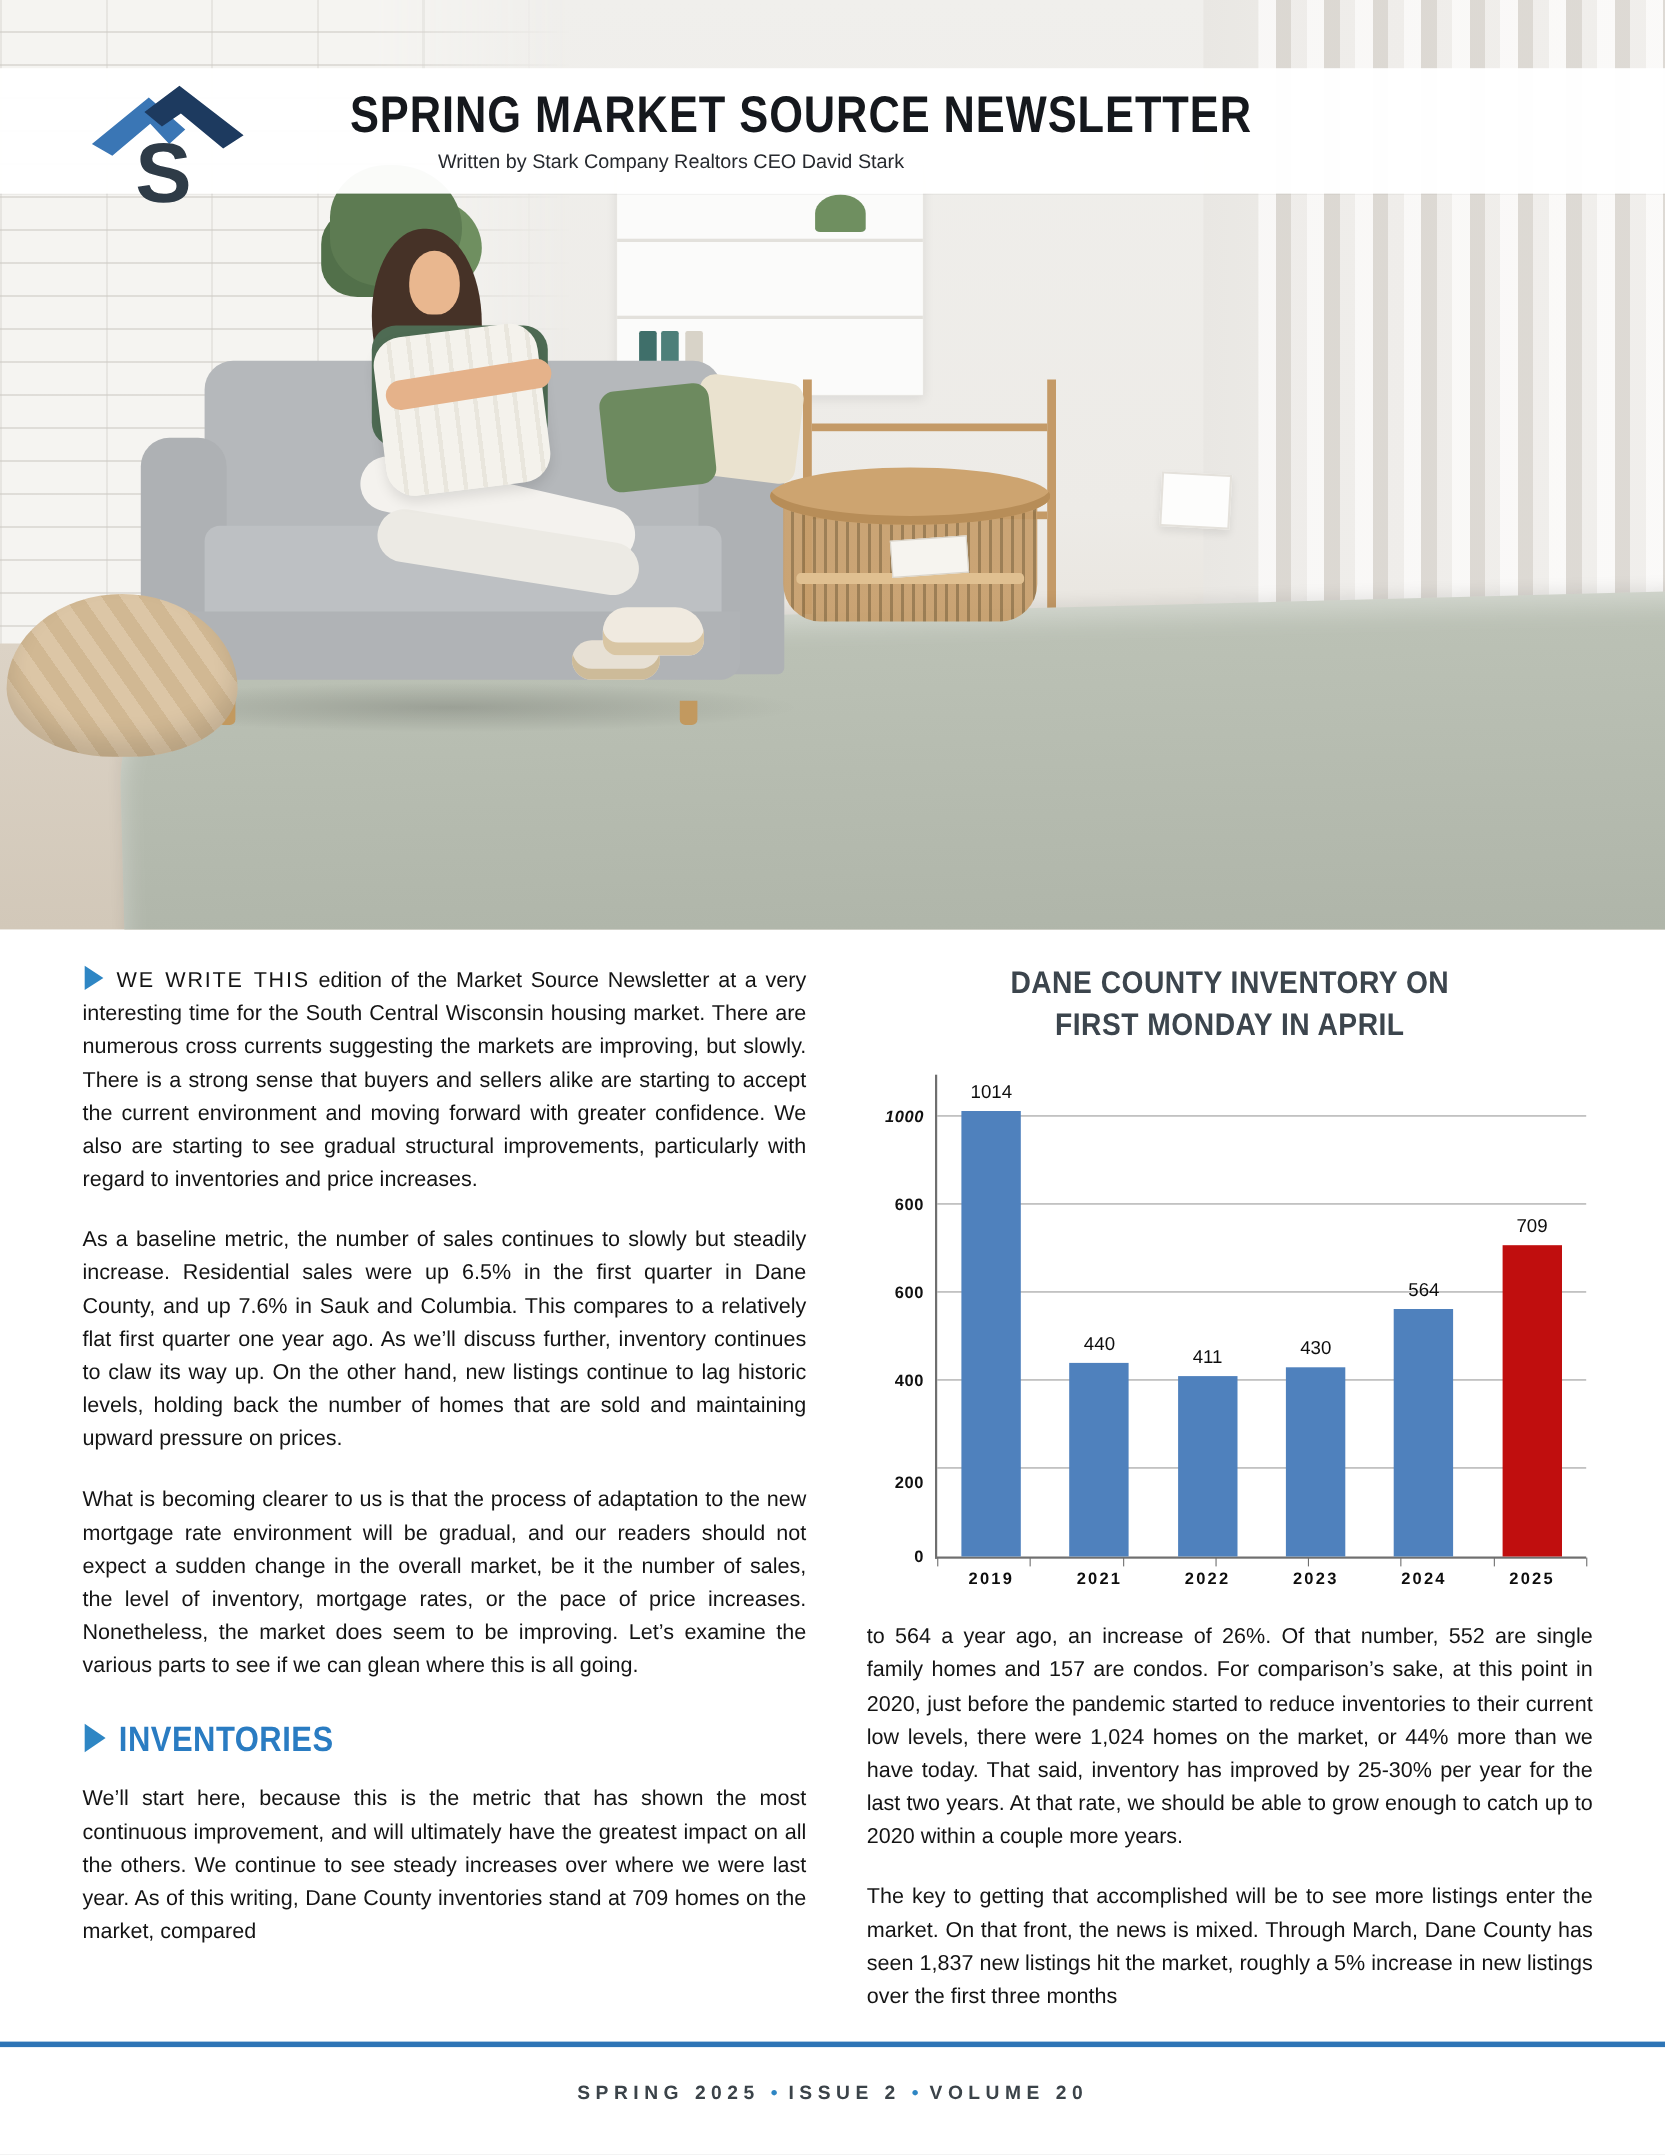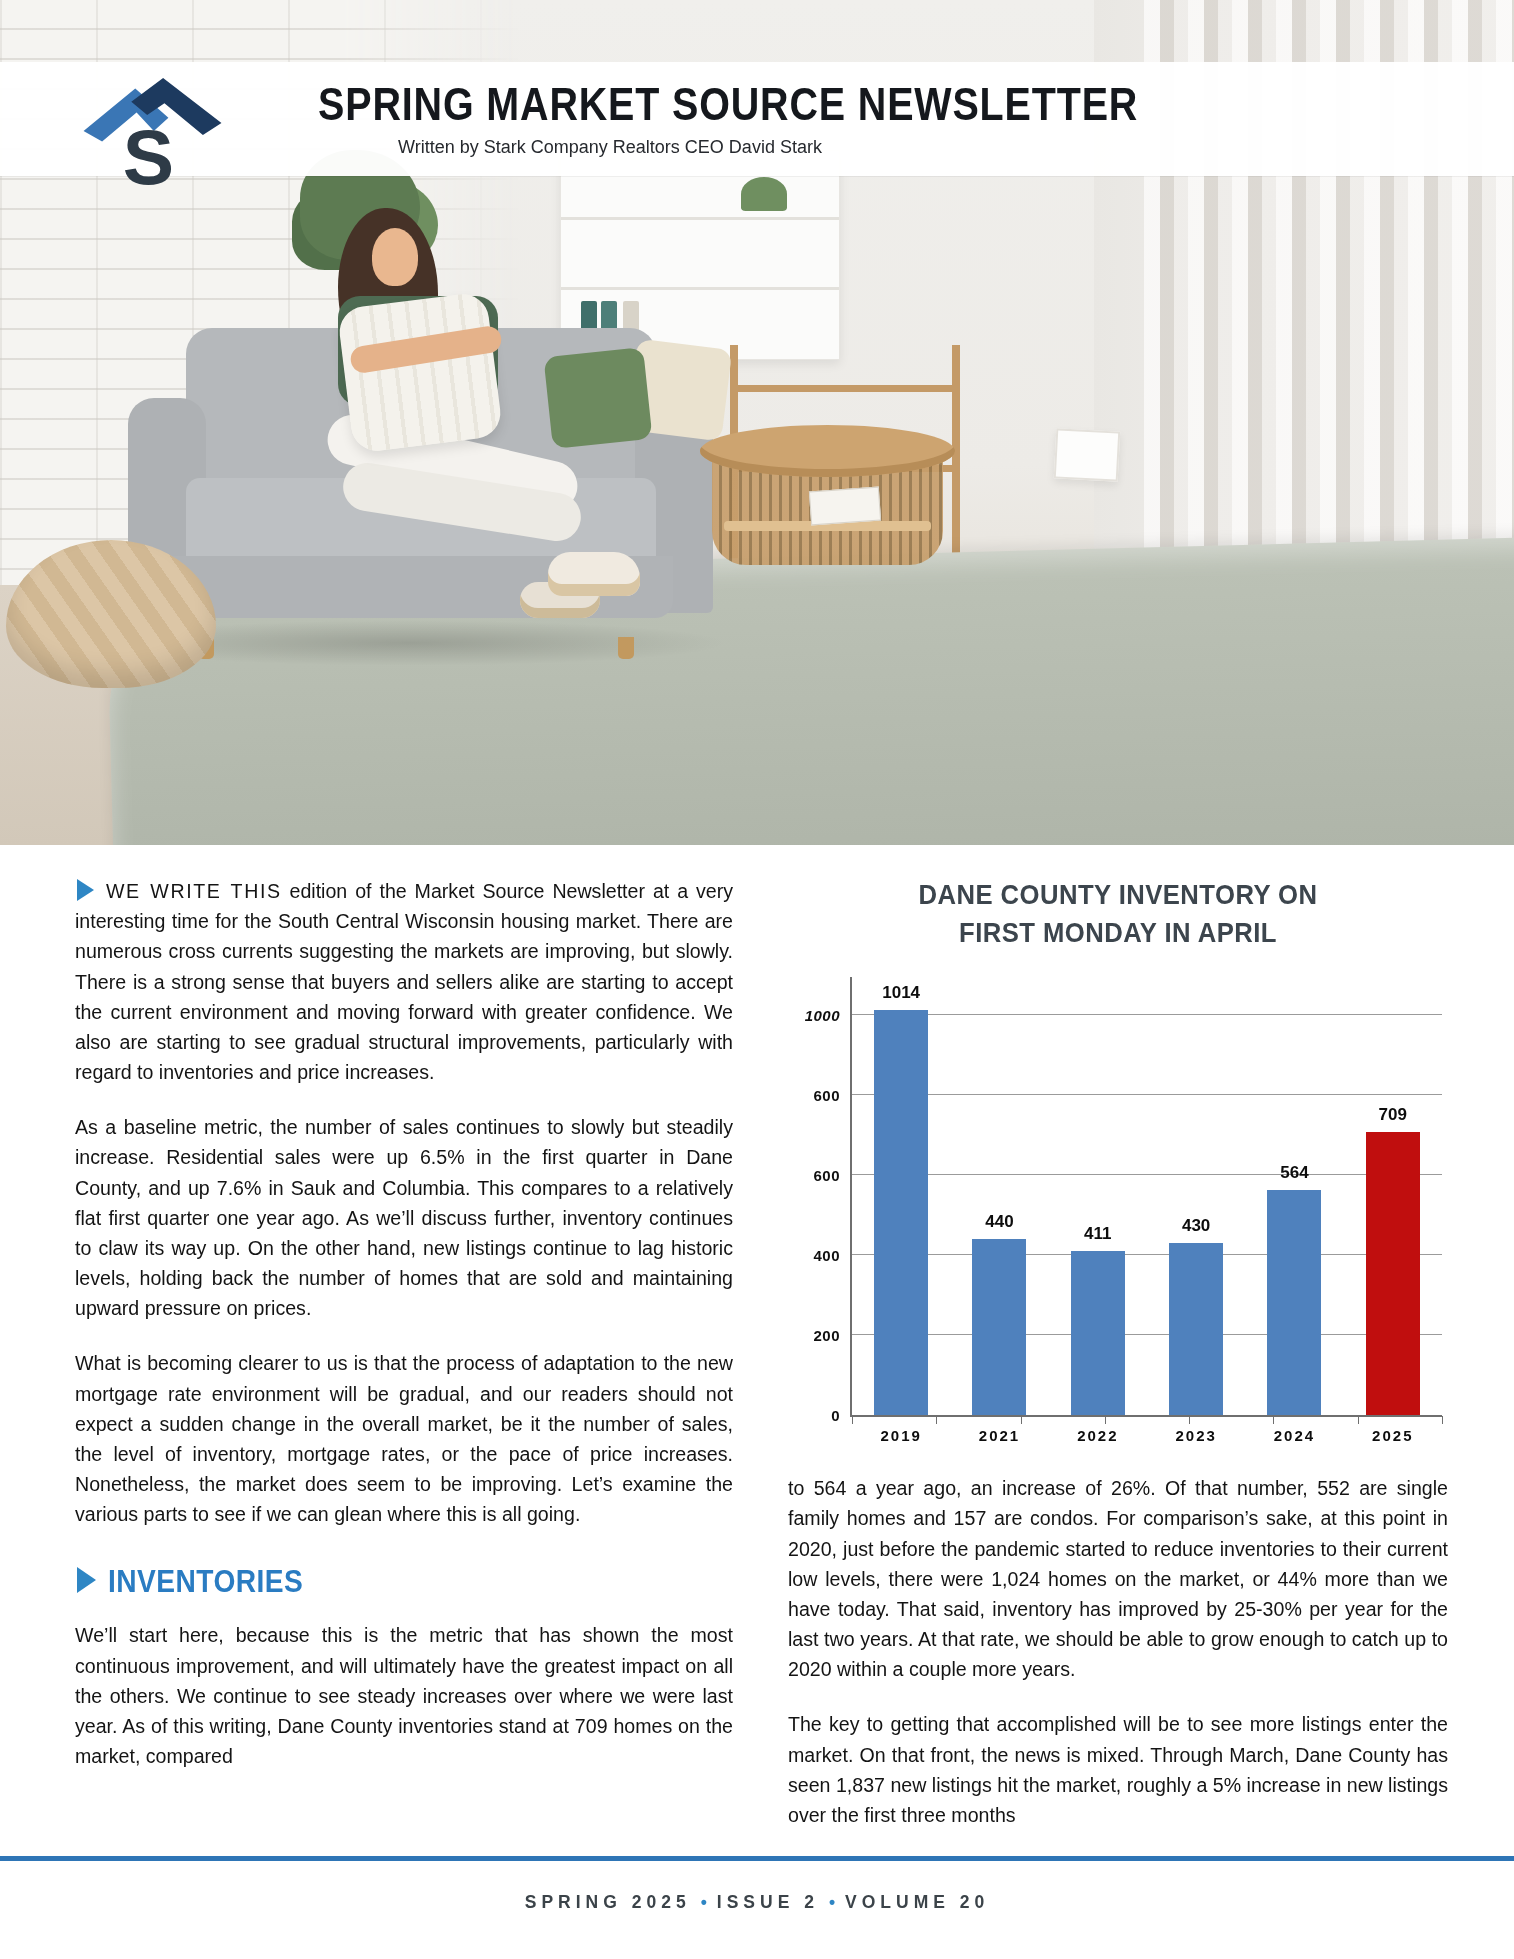--- a/index.html
+++ b/index.html
@@ -97,21 +97,21 @@
   .chart-title { text-align:center; color:#3c454d; font-weight:700; font-size:28.5px; line-height:1.32;
     transform:scaleX(.9); transform-origin:center top; letter-spacing:.5px; margin-bottom:14px; white-space:nowrap; }
   .plot { position:relative; width:592px; height:440px; margin-left:62px; margin-top:26px; margin-bottom:56px;
     border-left:2px solid #6f6f6f; border-bottom:2px solid #6f6f6f; }
   .gridline { position:absolute; left:0; right:0; height:1px; background:#9b9b9b; }
   .ytick { position:absolute; left:-60px; width:48px; text-align:right; font-size:15px; font-weight:700; color:#101010; letter-spacing:.5px; }
   .xtick { position:absolute; bottom:-9px; width:1px; height:8px; background:#6f6f6f; }
   .bar-row { position:absolute; left:0; right:0; top:0; bottom:0; display:flex; }
   .slot { flex:1; position:relative; display:flex; align-items:flex-end; justify-content:center; }
   .bar { width:54px; }
-  .bar-value { position:absolute; width:100%; text-align:center; font-size:17px; font-weight:700; color:#0d0d0d; }
+  .bar-value { position:absolute; width:100%; text-align:center; font-size:17px; font-weight:400; color:#0d0d0d; }
   .bar-year { position:absolute; top:calc(100% + 12px); width:100%; text-align:center; font-size:15px; font-weight:700;
     color:#0d0d0d; letter-spacing:2px; }
 
   
   .rule { position:absolute; left:0; top:1856px; width:1514px; height:5px; background:#2e75b6; }
   .footer-text { position:absolute; left:0; top:1892px; width:1514px; text-align:center; font-size:17.5px; font-weight:700;
     color:#3b4349; letter-spacing:5px; }
   .footer-text .dot { color:#2e86c4; margin:0 10px; letter-spacing:0; }
 </style>
 </head>
@@ -193,21 +193,21 @@
 
   <div class="col-right">
     <div class="chart">
       <div class="chart-title">
         <div>DANE COUNTY INVENTORY ON</div>
         <div>FIRST MONDAY IN APRIL</div>
       </div>
       <div class="plot">
           <div class="ytick" style="bottom: -9px;">0</div>
           <div class="gridline" style="bottom: 80px;"></div>
-          <div class="ytick" style="bottom: 71px;">200</div>
+          <div class="ytick" style="bottom: 58px;">200</div>
           <div class="gridline" style="bottom: 160px;"></div>
           <div class="ytick" style="bottom: 151px;">400</div>
           <div class="gridline" style="bottom: 240px;"></div>
           <div class="ytick" style="bottom: 231px;">600</div>
           <div class="gridline" style="bottom: 320px;"></div>
           <div class="ytick" style="bottom: 311px;">600</div>
           <div class="gridline" style="bottom: 400px;"></div>
           <div class="ytick" style="bottom: 391px; font-style: italic;">1000</div>
           <div class="xtick" style="left: 0%;"></div>
           <div class="xtick" style="left: 14.2857%;"></div>

